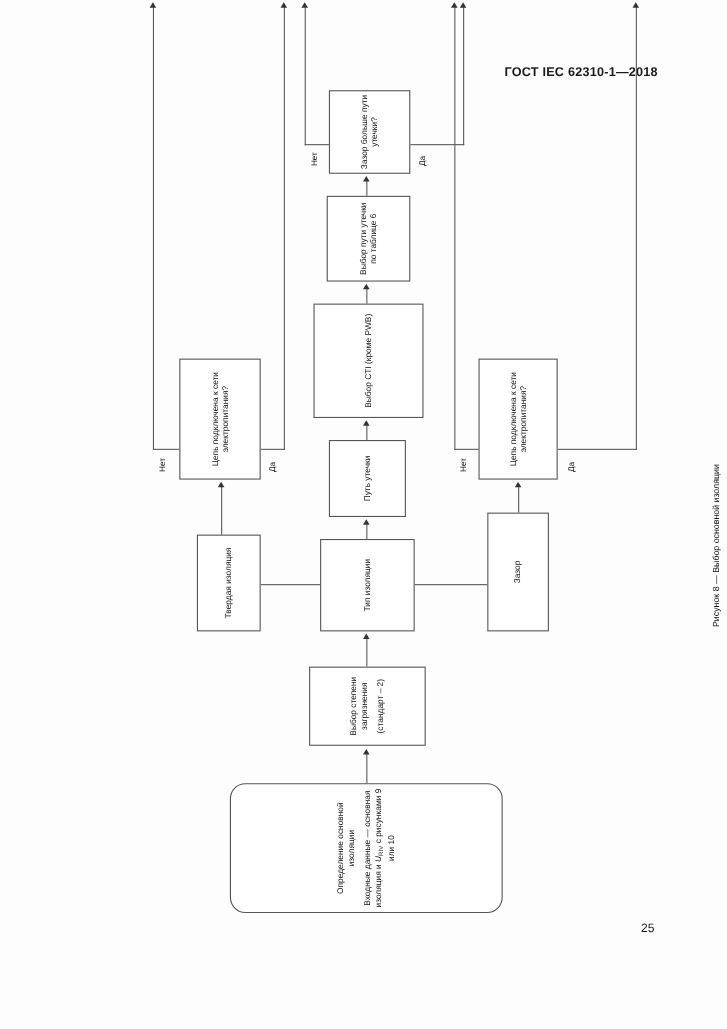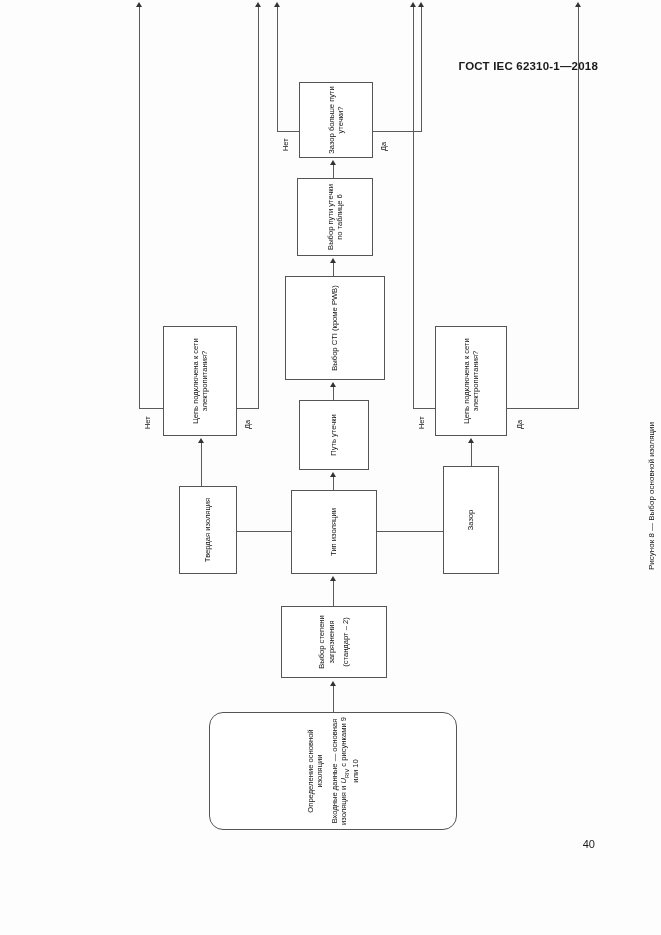--- a/index.html
+++ b/index.html
@@ -128,21 +128,21 @@
     color: #111;
   }
 </style>
 </head>
 <body>
 
 <div class="page">
 
   <div class="doc-header">ГОСТ IEC 62310-1—2018</div>
 
-  <div class="page-number">40</div>
+  <div class="page-number">25</div>
 
   <div class="stage-wrap">
     <div class="stage">
 
       <div class="node rounded" style="left:6px; top:118px; width:118px; height:248px;">
         <span class="txt">
           <span>Определение основной изоляции</span>
           <span class="sub">
             <span>Входные данные — основная изоляция и </span><span class="ital">U</span><sub>RIV</sub><span> с рисунками 9 или 10</span>
           </span>

